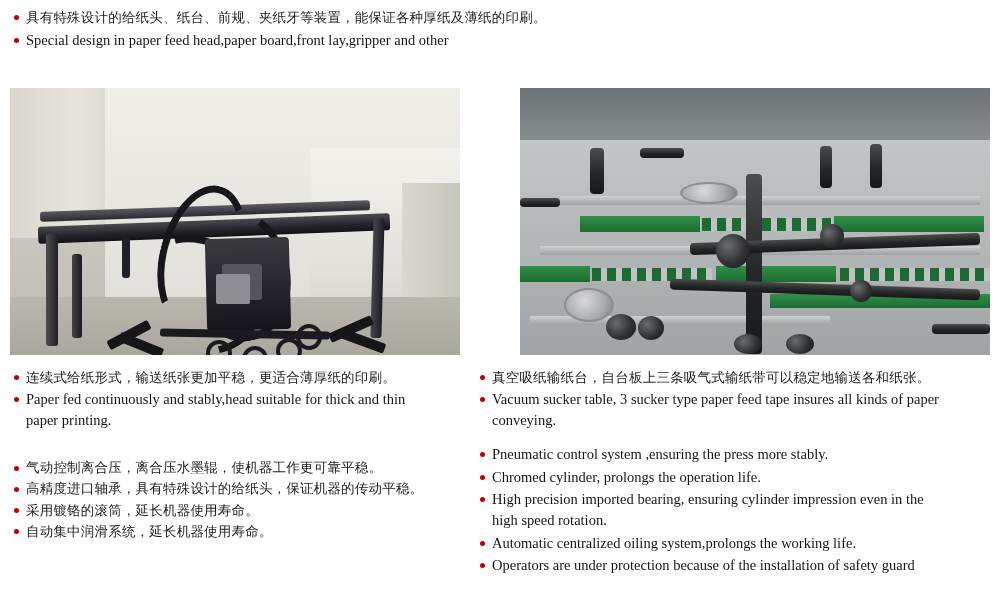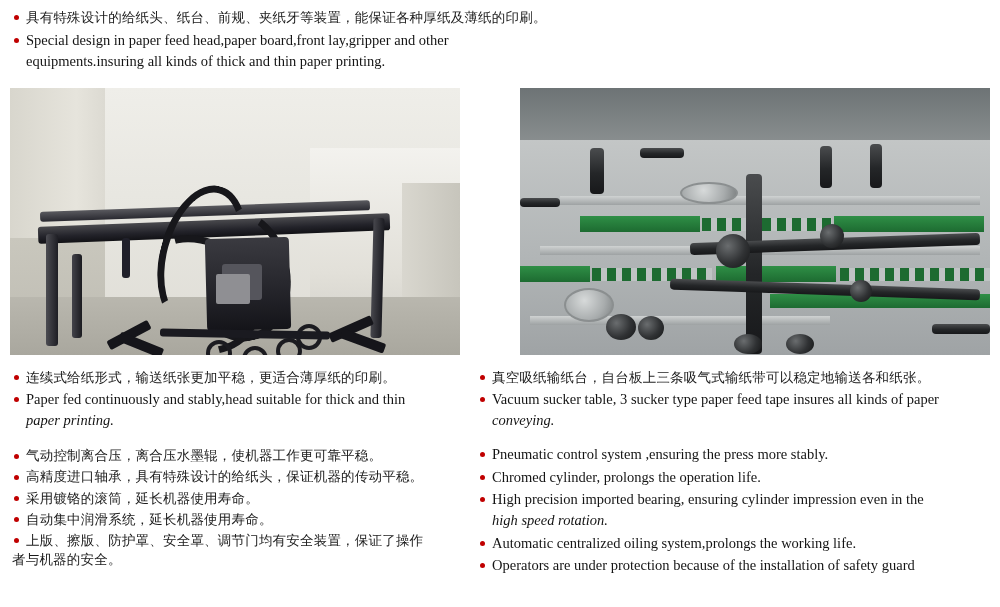--- a/index.html
+++ b/index.html
@@ -259,34 +259,32 @@
     left: 478px;
     top: 368px;
     width: 512px;
   }
   .group {
     margin-bottom: 14px;
   }
   .en-cont {
     display: block;
     padding-left: 0;
-    font-style: italic;
   }
 </style>
 </head>
 <body>
 
 <div class="page">
 
   <div class="top-block">
     <ul class="blist">
       <li class="cn">具有特殊设计的给纸头、纸台、前规、夹纸牙等装置，能保证各种厚纸及薄纸的印刷。</li>
       <li class="en justify">
         <span>Special  design  in  paper  feed  head,paper  board,front  lay,gripper  and  other</span><br>
-        <span>equipments.insuring all kinds of thick and thin paper printing.</span>
       </li>
     </ul>
   </div>
 
   <div class="photo" id="photo-left">
     <div class="inner">
       <div class="lp-bg"></div>
       <div class="lp-wall-left"></div>
       <div class="lp-wall-left2"></div>
       <div class="lp-panel"></div>
@@ -372,30 +370,26 @@
     <div class="group">
       <ul class="blist">
         <li class="cn">连续式给纸形式，输送纸张更加平稳，更适合薄厚纸的印刷。</li>
         <li class="en justify">
           <span>Paper  fed  continuously  and  stably,head  suitable  for  thick  and  thin</span><br>
           <span class="en-cont">paper printing.</span>
         </li>
       </ul>
     </div>
 
-    <div class="group" style="margin-top:16px;">
+    <div class="group" style="margin-top:28px;">
       <ul class="blist">
         <li class="cn">气动控制离合压，离合压水墨辊，使机器工作更可靠平稳。</li>
         <li class="cn">高精度进口轴承，具有特殊设计的给纸头，保证机器的传动平稳。</li>
         <li class="cn">采用镀铬的滚筒，延长机器使用寿命。</li>
         <li class="cn">自动集中润滑系统，延长机器使用寿命。</li>
-        <li class="cn">
-          <span>上版、擦版、防护罩、安全罩、调节门均有安全装置，保证了操作</span><br>
-          <span style="display:inline-block;margin-left:-14px;">者与机器的安全。</span>
-        </li>
       </ul>
     </div>
 
   </div>
 
   <div class="col-right">
 
     <div class="group">
       <ul class="blist">
         <li class="cn">真空吸纸输纸台，自台板上三条吸气式输纸带可以稳定地输送各和纸张。</li>

